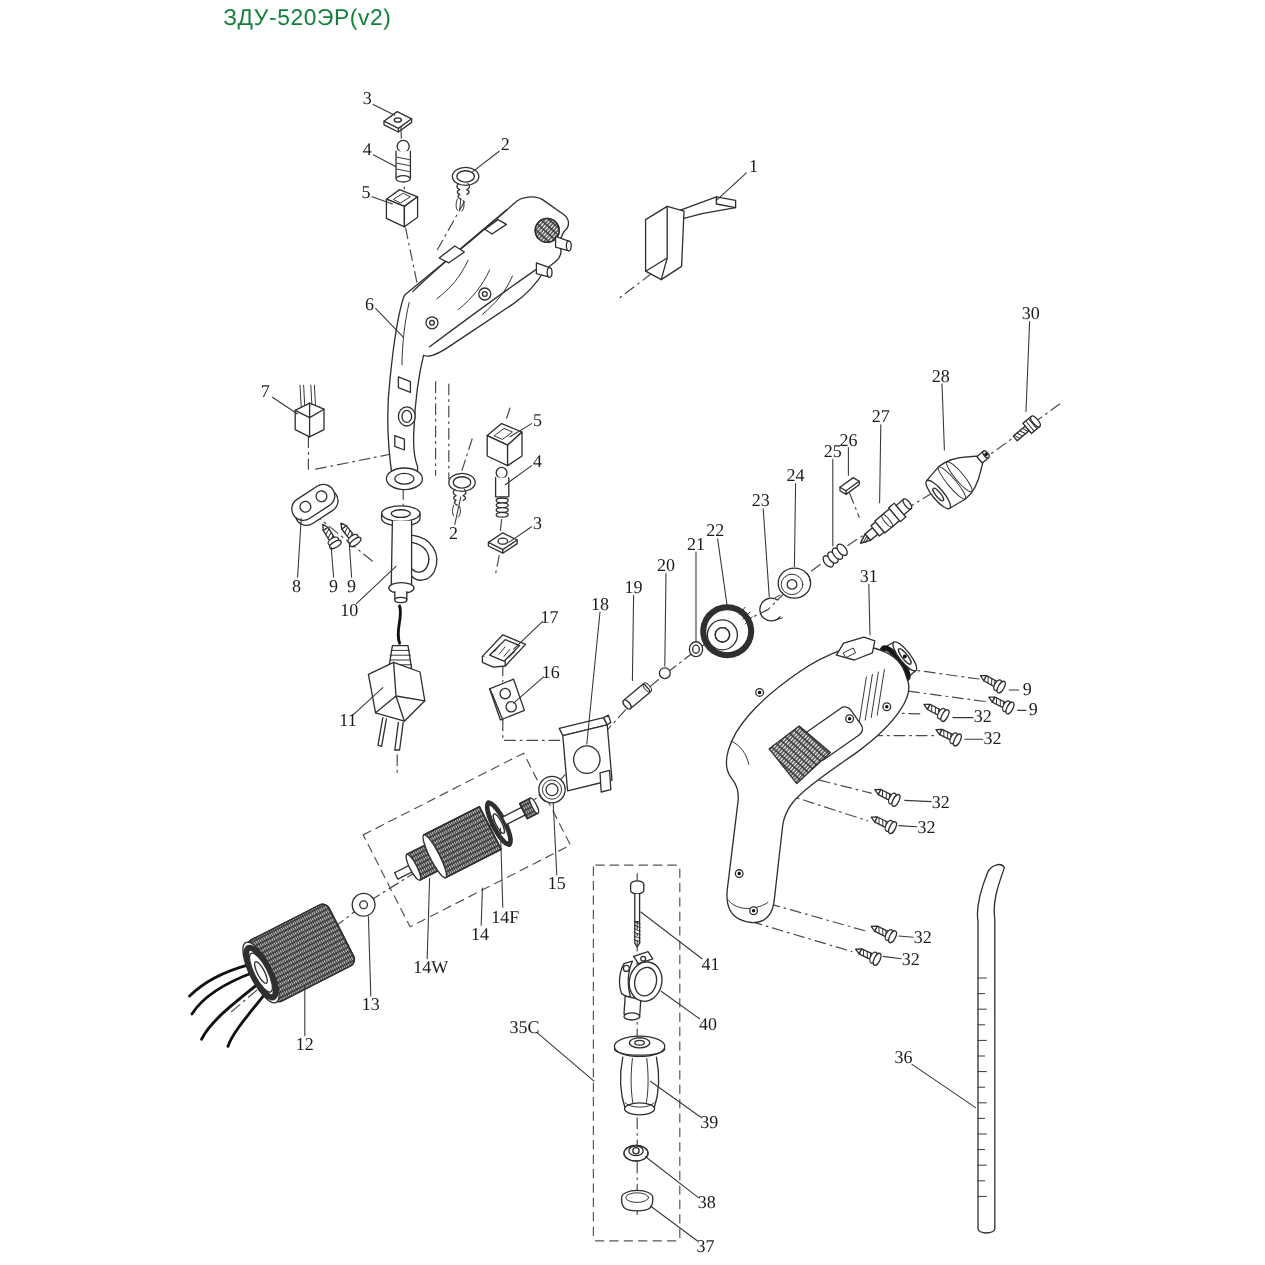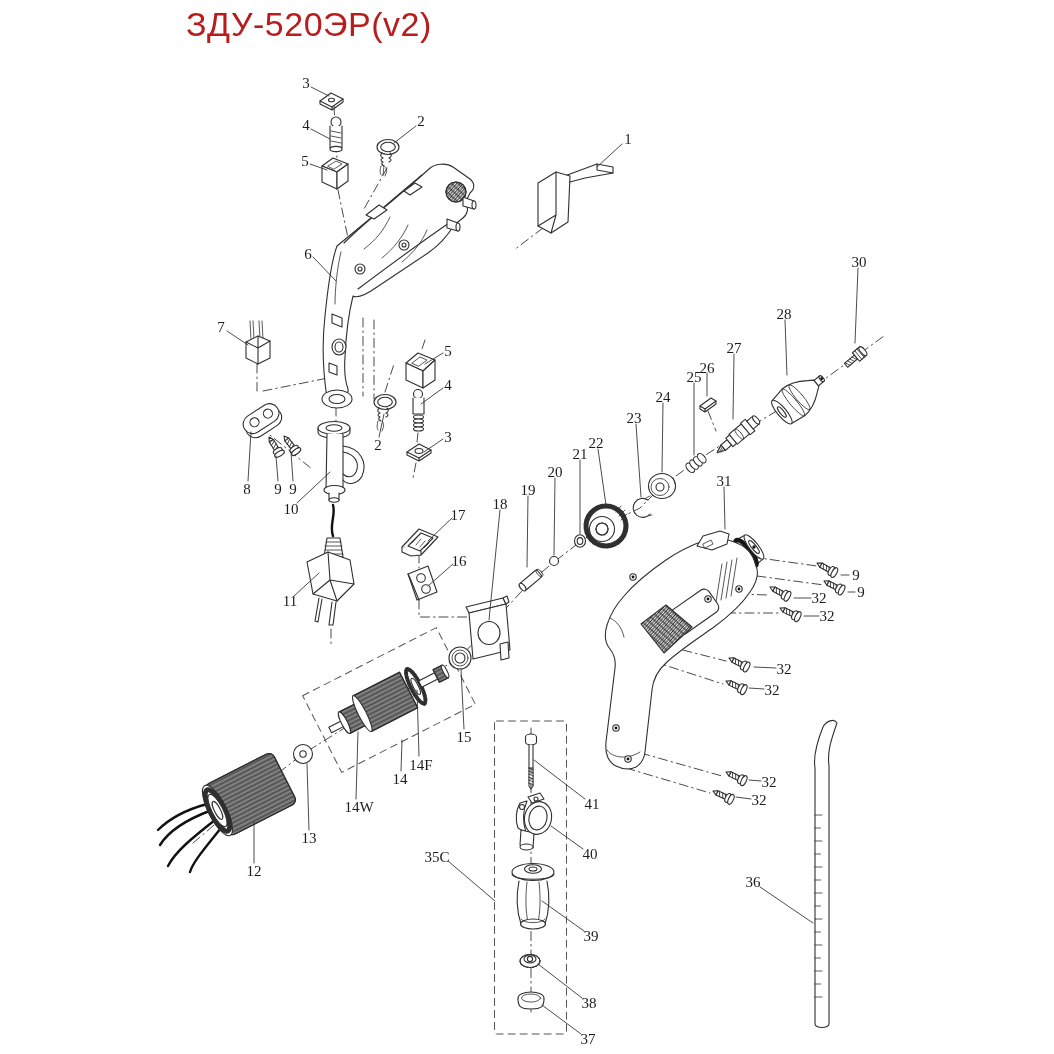--- a/index.html
+++ b/index.html
@@ -1,18 +1,18 @@
 <!DOCTYPE html>
 <html><head>
 <meta charset="utf-8">
 <style>
   html,body{margin:0;padding:0;background:#fff}
   .stage{position:relative;width:1054px;height:1054px;background:#fff;overflow:hidden;
          font-family:"Liberation Sans",sans-serif}
-  .title{position:absolute;left:186px;top:5px;font-size:34px;color:#b91c1c;letter-spacing:.5px;white-space:pre}
+  .title{position:absolute;left:186px;top:5px;font-size:19px;color:#15803d;letter-spacing:.5px;white-space:pre}
   svg{position:absolute;left:0;top:0;fill:none}
   #art *{stroke:#2f2f2f;stroke-width:1.1;stroke-linecap:round;stroke-linejoin:round}
   #art .w{fill:#fff}
   #art .k{fill:#111;stroke:#111}
   #art .dd{stroke-dasharray:9 4 1.5 4;stroke-width:1;stroke:#4a4a4a}
   #art .db{stroke-dasharray:7 5;stroke-width:1;stroke:#555}
   #art .wire{stroke-width:2.4;stroke:#111}
   #art .teeth{stroke-width:5;stroke-dasharray:2.2 2}
   #art .fanb{stroke-width:4;stroke-dasharray:2 1.7}
   #art .thin{stroke-width:.8}

